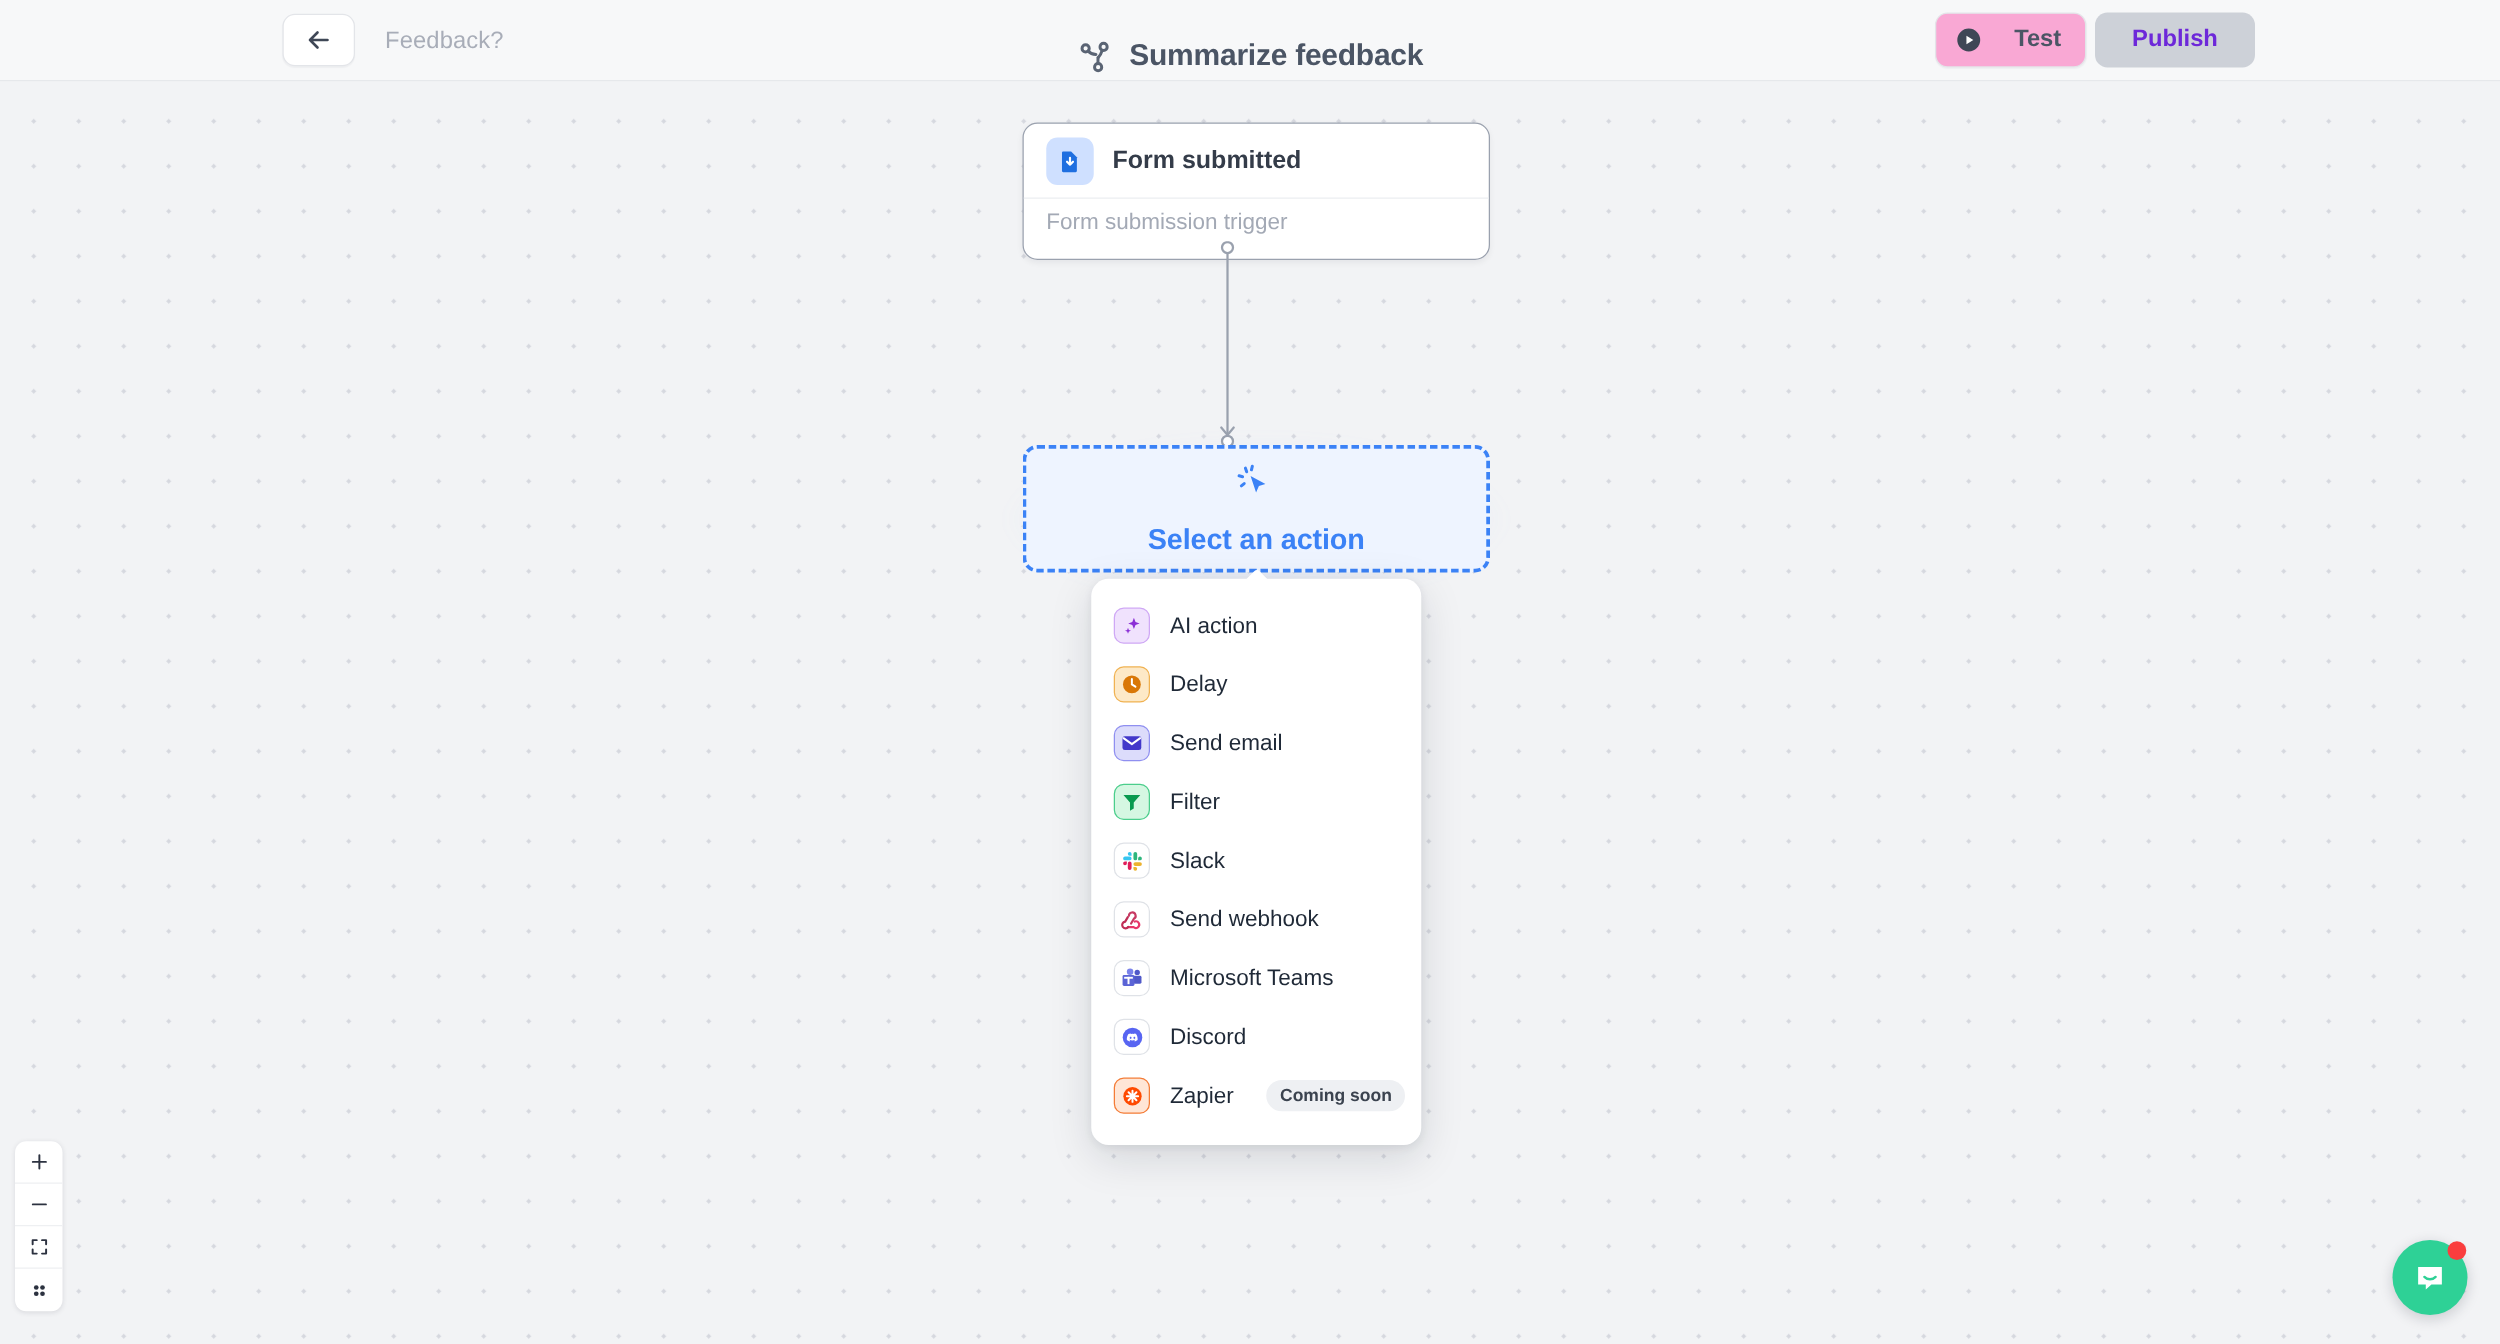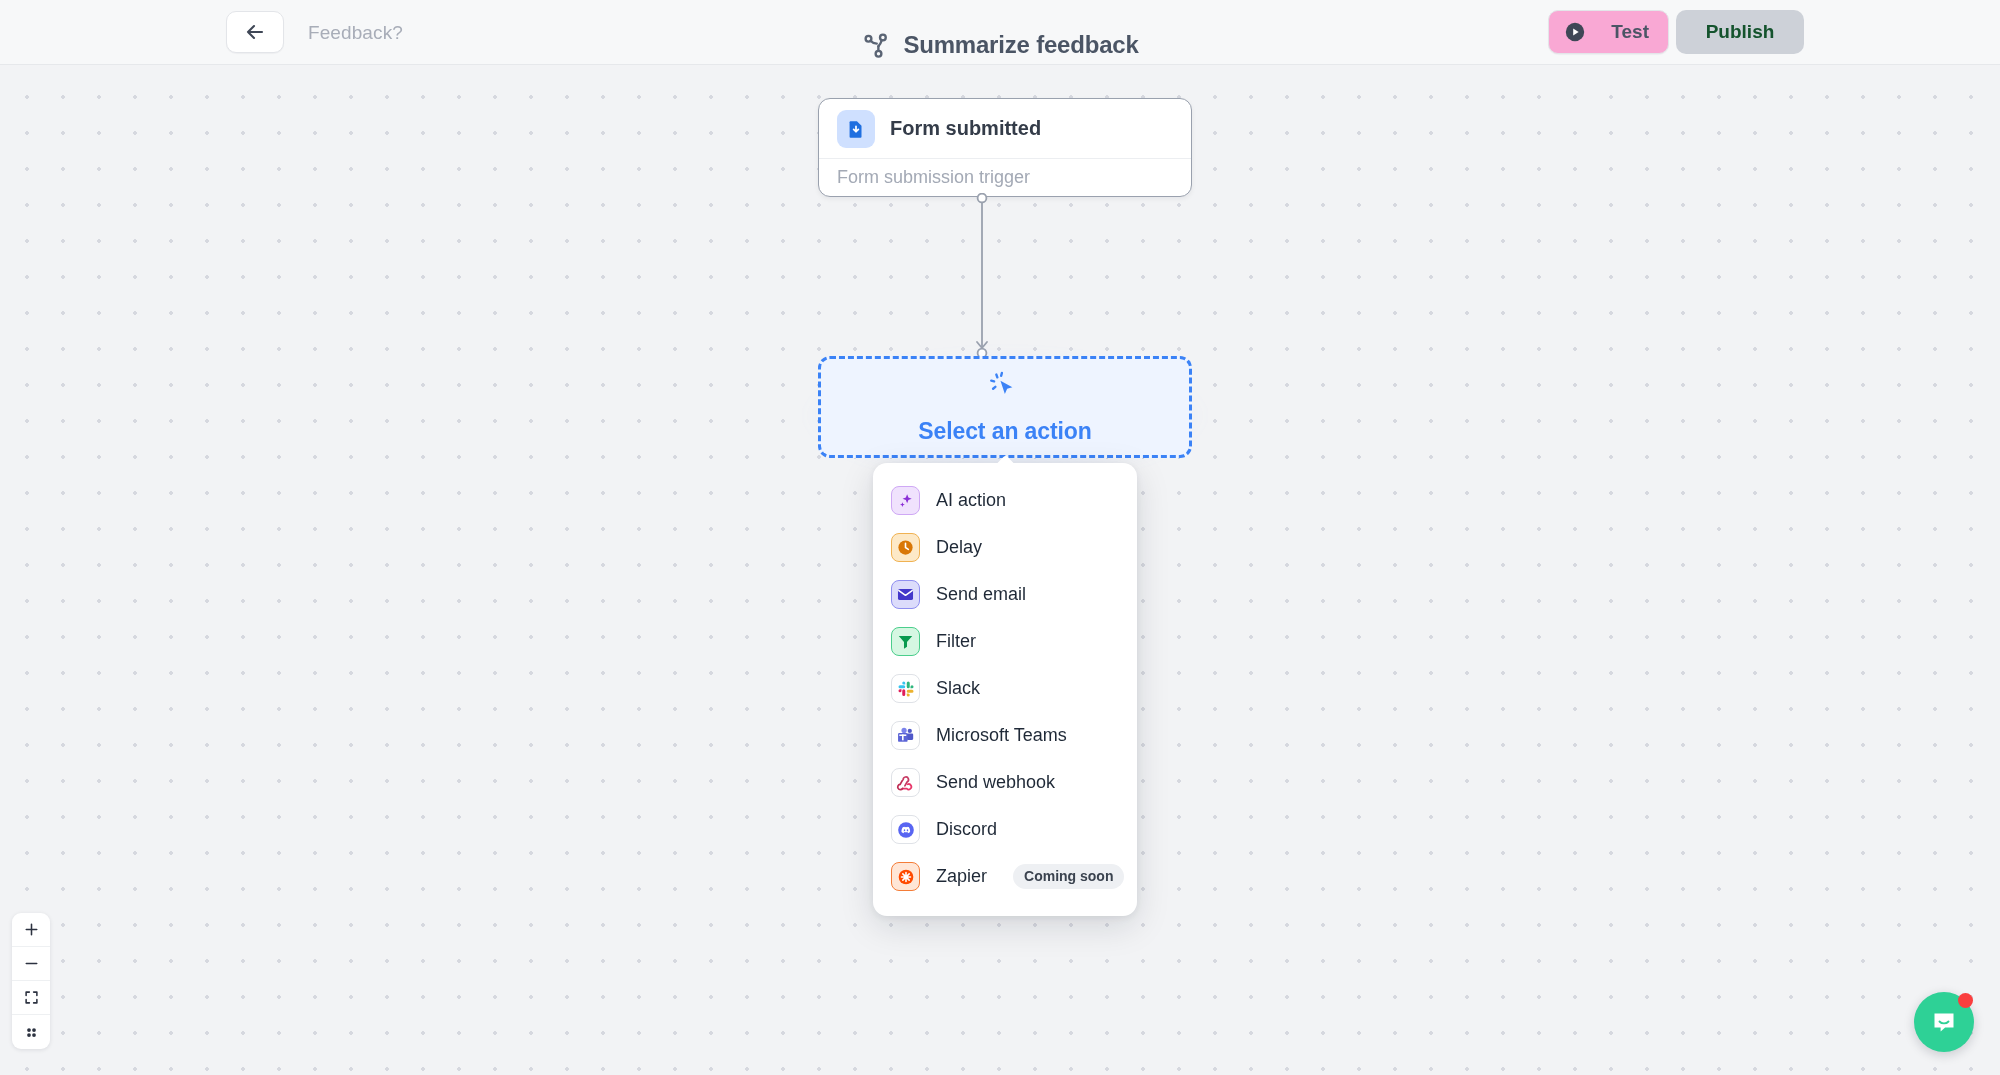--- a/index.html
+++ b/index.html
@@ -48,38 +48,38 @@
     display:flex; align-items:center; gap:25px;
     font-size:19px; font-weight:600; color:#4b5565;
     cursor:pointer;
     box-shadow:0 1px 1px rgba(16,24,40,.04);
   }
   .publish-btn {
     position:absolute; right:196px; top:10px;
     width:128px; height:44px;
     background:#cdd1d8; border:none; border-radius:10px;
     display:flex; align-items:center; justify-content:center;
-    font-size:19px; font-weight:600; color:#14532d;
+    font-size:19px; font-weight:600; color:#6d28d9;
     cursor:not-allowed;
   }
 
   
   .canvas {
     position:absolute; left:0; top:65px; width:2000px; height:1010px;
     background-color:#f2f3f5;
     background-image:radial-gradient(circle, #d6d8df 1.6px, transparent 1.7px);
     background-size:36px 36px;
     background-position:9px 14px;
     overflow:hidden;
   }
 
   
   .node {
     position:absolute; left:818px; top:33px;
-    width:374px; height:99px;
+    width:374px; height:110px;
     background:#ffffff;
     border:1.6px solid #9aa1ae;
     border-radius:12px;
     box-shadow:0 2px 5px rgba(16,24,40,.06);
   }
   .node-head {
     height:60px; display:flex; align-items:center; gap:15px;
     padding-left:18px;
     border-bottom:1px solid #eceef1;
   }
@@ -312,45 +312,45 @@
             <path d="M9 6a2 2 0 1 1 2-2v2H9zm0 1a2 2 0 0 1 0 4H4a2 2 0 0 1 0-4h5z" fill="#36c5f0"></path>
             <path d="M18 9a2 2 0 1 1 2 2h-2V9zm-1 0a2 2 0 0 1-4 0V4a2 2 0 0 1 4 0v5z" fill="#2eb67d"></path>
             <path d="M15 18a2 2 0 1 1-2 2v-2h2zm0-1a2 2 0 0 1 0-4h5a2 2 0 0 1 0 4h-5z" fill="#ecb22e"></path>
           </svg>
         </div>
         <span class="mi-label">Slack</span>
       </div>
 
       <div class="menu-item">
         <div class="mi-icon tile-white">
+          <svg width="19" height="19" viewBox="0 0 24 24" fill="none">
+            <path d="M9 8.4a3.4 3.4 0 1 1 5 3l-2.8 4.8" stroke="#c73a63" stroke-width="2.2" stroke-linecap="round"></path>
+            <path d="M14.8 14.2a3.4 3.4 0 1 1-1.2 5.6H8" stroke="#e8376a" stroke-width="2.2" stroke-linecap="round"></path>
+            <path d="M8.4 19.6a3.4 3.4 0 1 1-3.2-5.3l2.7-4.6" stroke="#bf2d55" stroke-width="2.2" stroke-linecap="round"></path>
+          </svg>
+        </div>
+        <span class="mi-label">Send webhook</span>
+      </div>
+
+      <div class="menu-item">
+        <div class="mi-icon tile-white">
           <svg width="19" height="19" viewBox="0 0 24 24">
             <circle cx="17.4" cy="6.2" r="2.7" fill="#5059c9"></circle>
             <rect x="13.5" y="9.6" width="8.2" height="8" rx="1.4" fill="#5059c9"></rect>
             <circle cx="10.2" cy="5.6" r="3.3" fill="#7b83eb"></circle>
             <rect x="2.6" y="8.8" width="12" height="11.2" rx="1.5" fill="#5b64d6"></rect>
             <rect x="4.2" y="10.7" width="8.8" height="1.9" fill="#ffffff"></rect>
             <rect x="7.6" y="10.7" width="2" height="7.4" fill="#ffffff"></rect>
           </svg>
         </div>
         <span class="mi-label">Microsoft Teams</span>
       </div>
 
       <div class="menu-item">
         <div class="mi-icon tile-white">
-          <svg width="19" height="19" viewBox="0 0 24 24" fill="none">
-            <path d="M9 8.4a3.4 3.4 0 1 1 5 3l-2.8 4.8" stroke="#c73a63" stroke-width="2.2" stroke-linecap="round"></path>
-            <path d="M14.8 14.2a3.4 3.4 0 1 1-1.2 5.6H8" stroke="#e8376a" stroke-width="2.2" stroke-linecap="round"></path>
-            <path d="M8.4 19.6a3.4 3.4 0 1 1-3.2-5.3l2.7-4.6" stroke="#bf2d55" stroke-width="2.2" stroke-linecap="round"></path>
-          </svg>
-        </div>
-        <span class="mi-label">Send webhook</span>
-      </div>
-
-      <div class="menu-item">
-        <div class="mi-icon tile-white">
           <svg width="20" height="20" viewBox="0 0 24 24">
             <circle cx="12" cy="12" r="9.4" fill="#5865f2"></circle>
             <path d="M15.9 8.7a8.6 8.6 0 0 0-2.1-.6l-.3.5a7.8 7.8 0 0 0-3 0l-.3-.5c-.7.1-1.4.3-2.1.6-1.3 2-1.7 3.9-1.5 5.8a8.7 8.7 0 0 0 2.6 1.3l.6-.9c-.3-.1-.6-.3-.9-.5l.2-.2a6.2 6.2 0 0 0 5.3 0l.2.2c-.3.2-.6.4-.9.5l.6.9a8.6 8.6 0 0 0 2.6-1.3c.2-2.2-.3-4.1-1.5-5.8zM10.2 13.4c-.5 0-.9-.5-.9-1.1s.4-1.1.9-1.1.9.5.9 1.1-.4 1.1-.9 1.1zm3.6 0c-.5 0-.9-.5-.9-1.1s.4-1.1.9-1.1.9.5.9 1.1-.4 1.1-.9 1.1z" fill="#ffffff"></path>
           </svg>
         </div>
         <span class="mi-label">Discord</span>
       </div>
 
       <div class="menu-item">
         <div class="mi-icon tile-peach">

